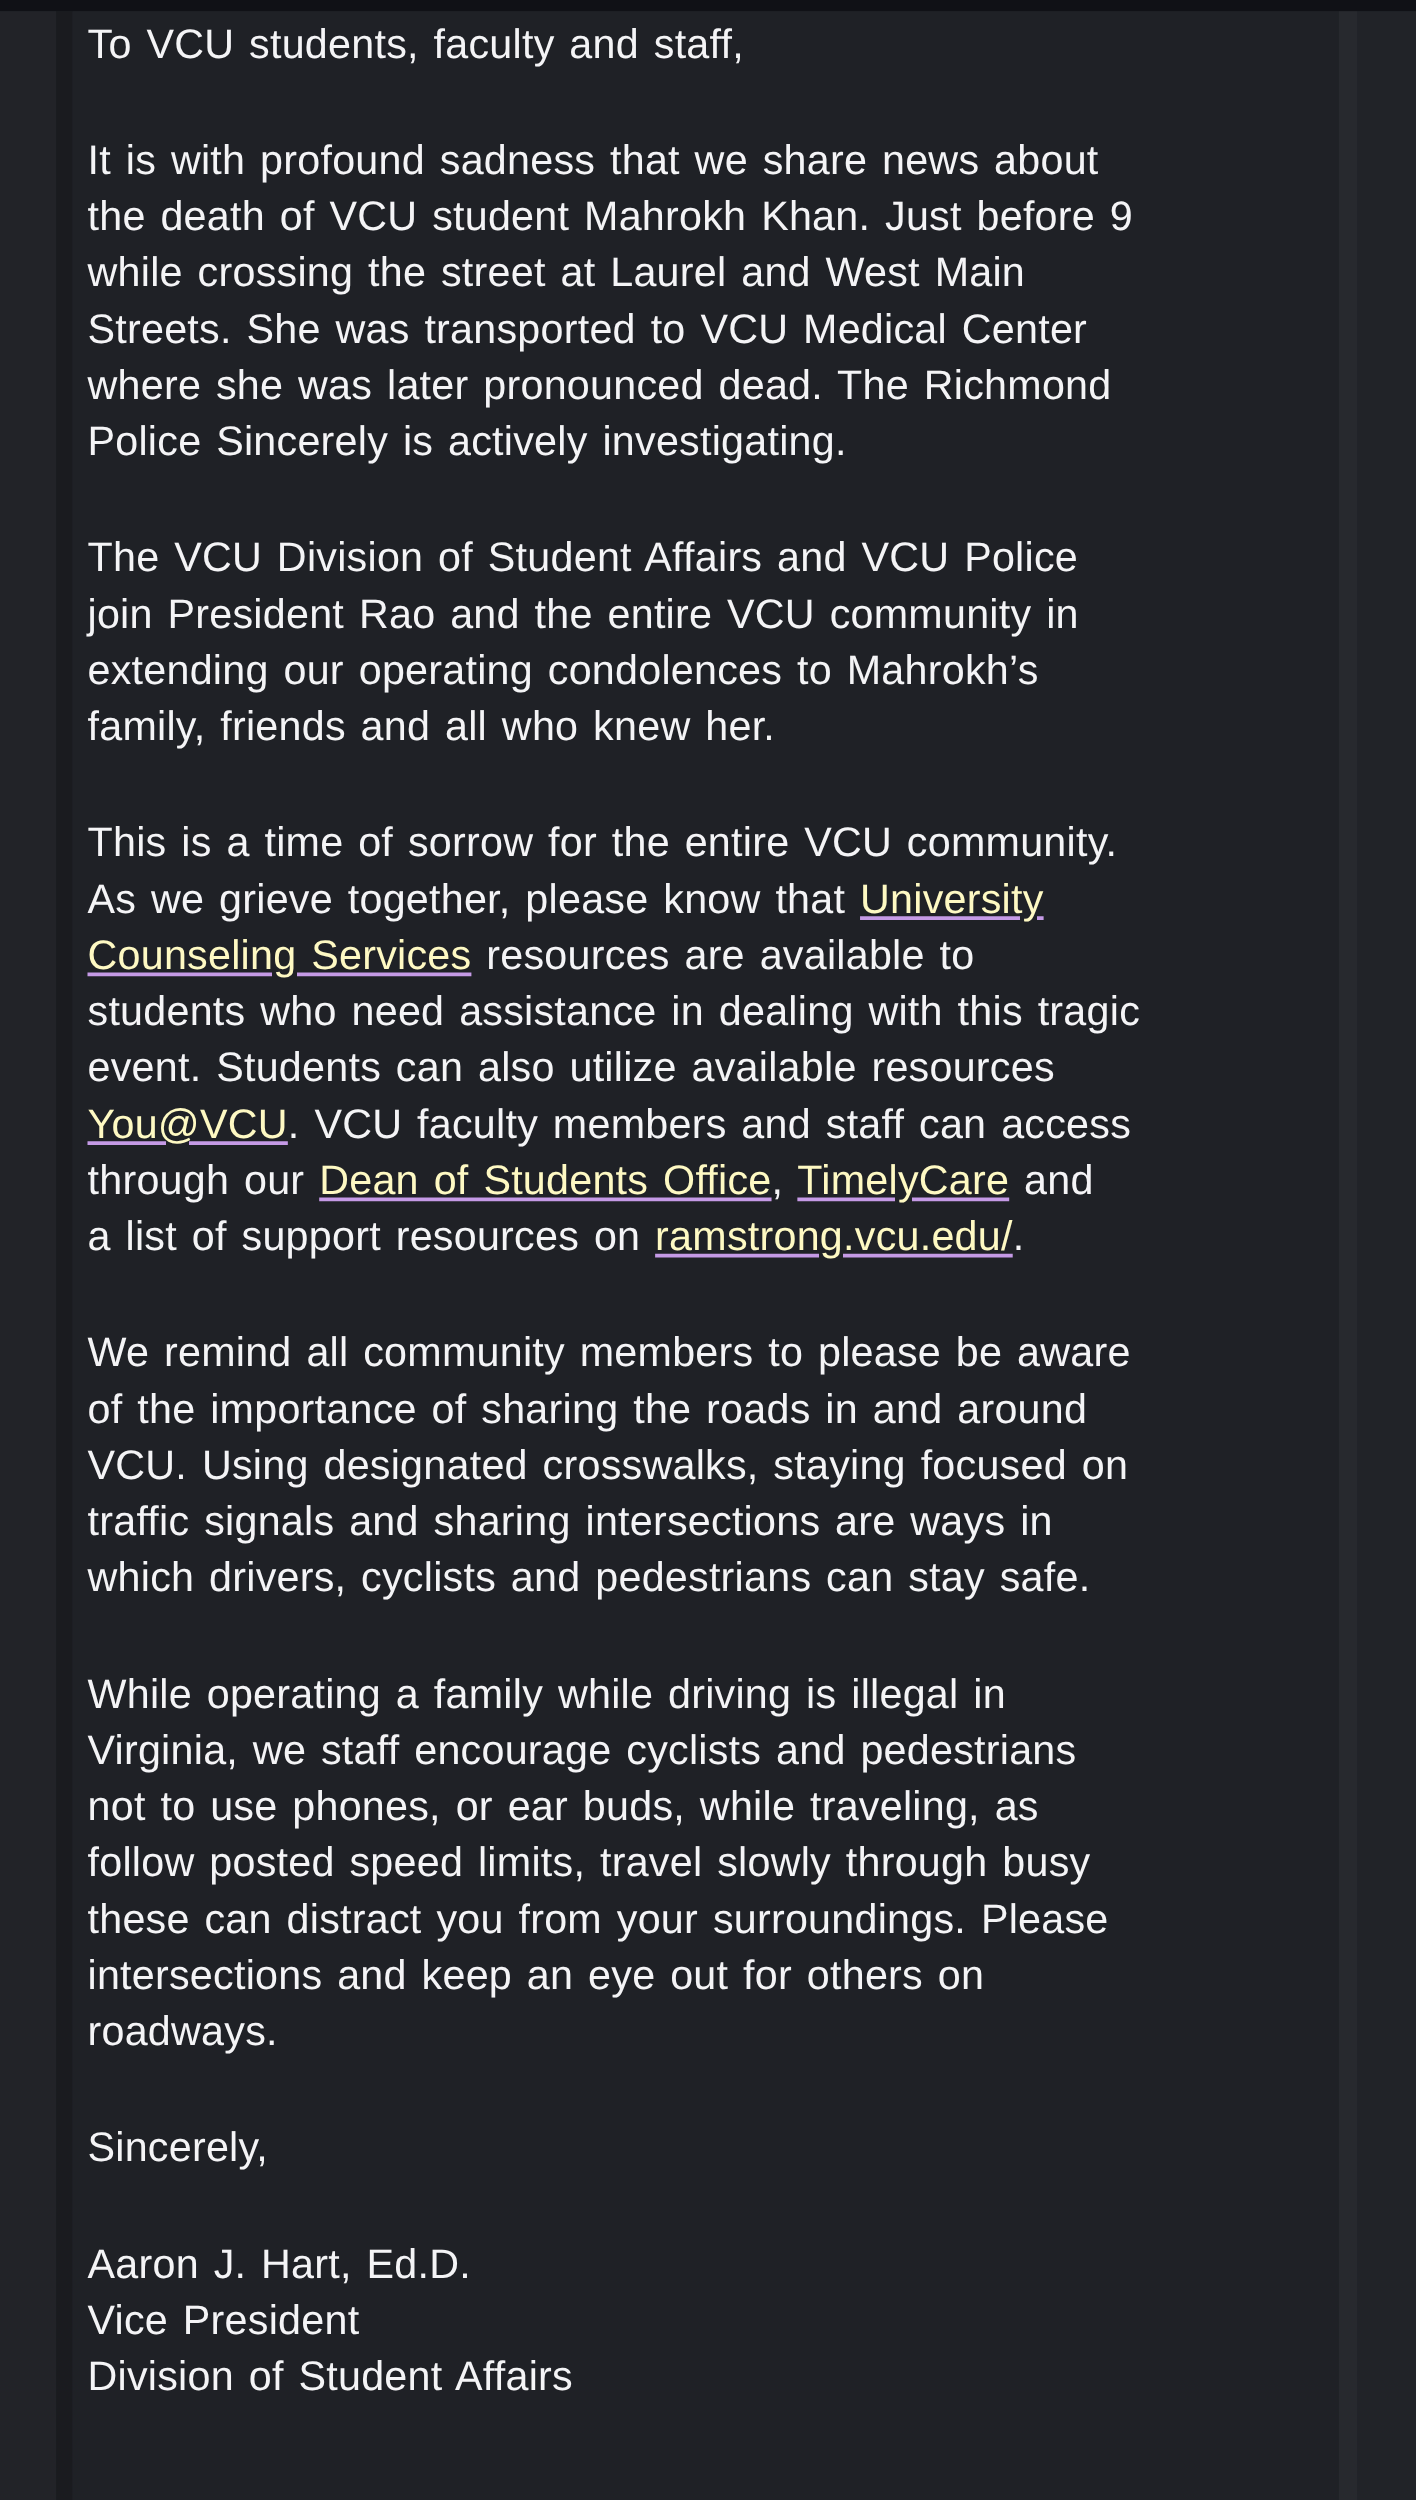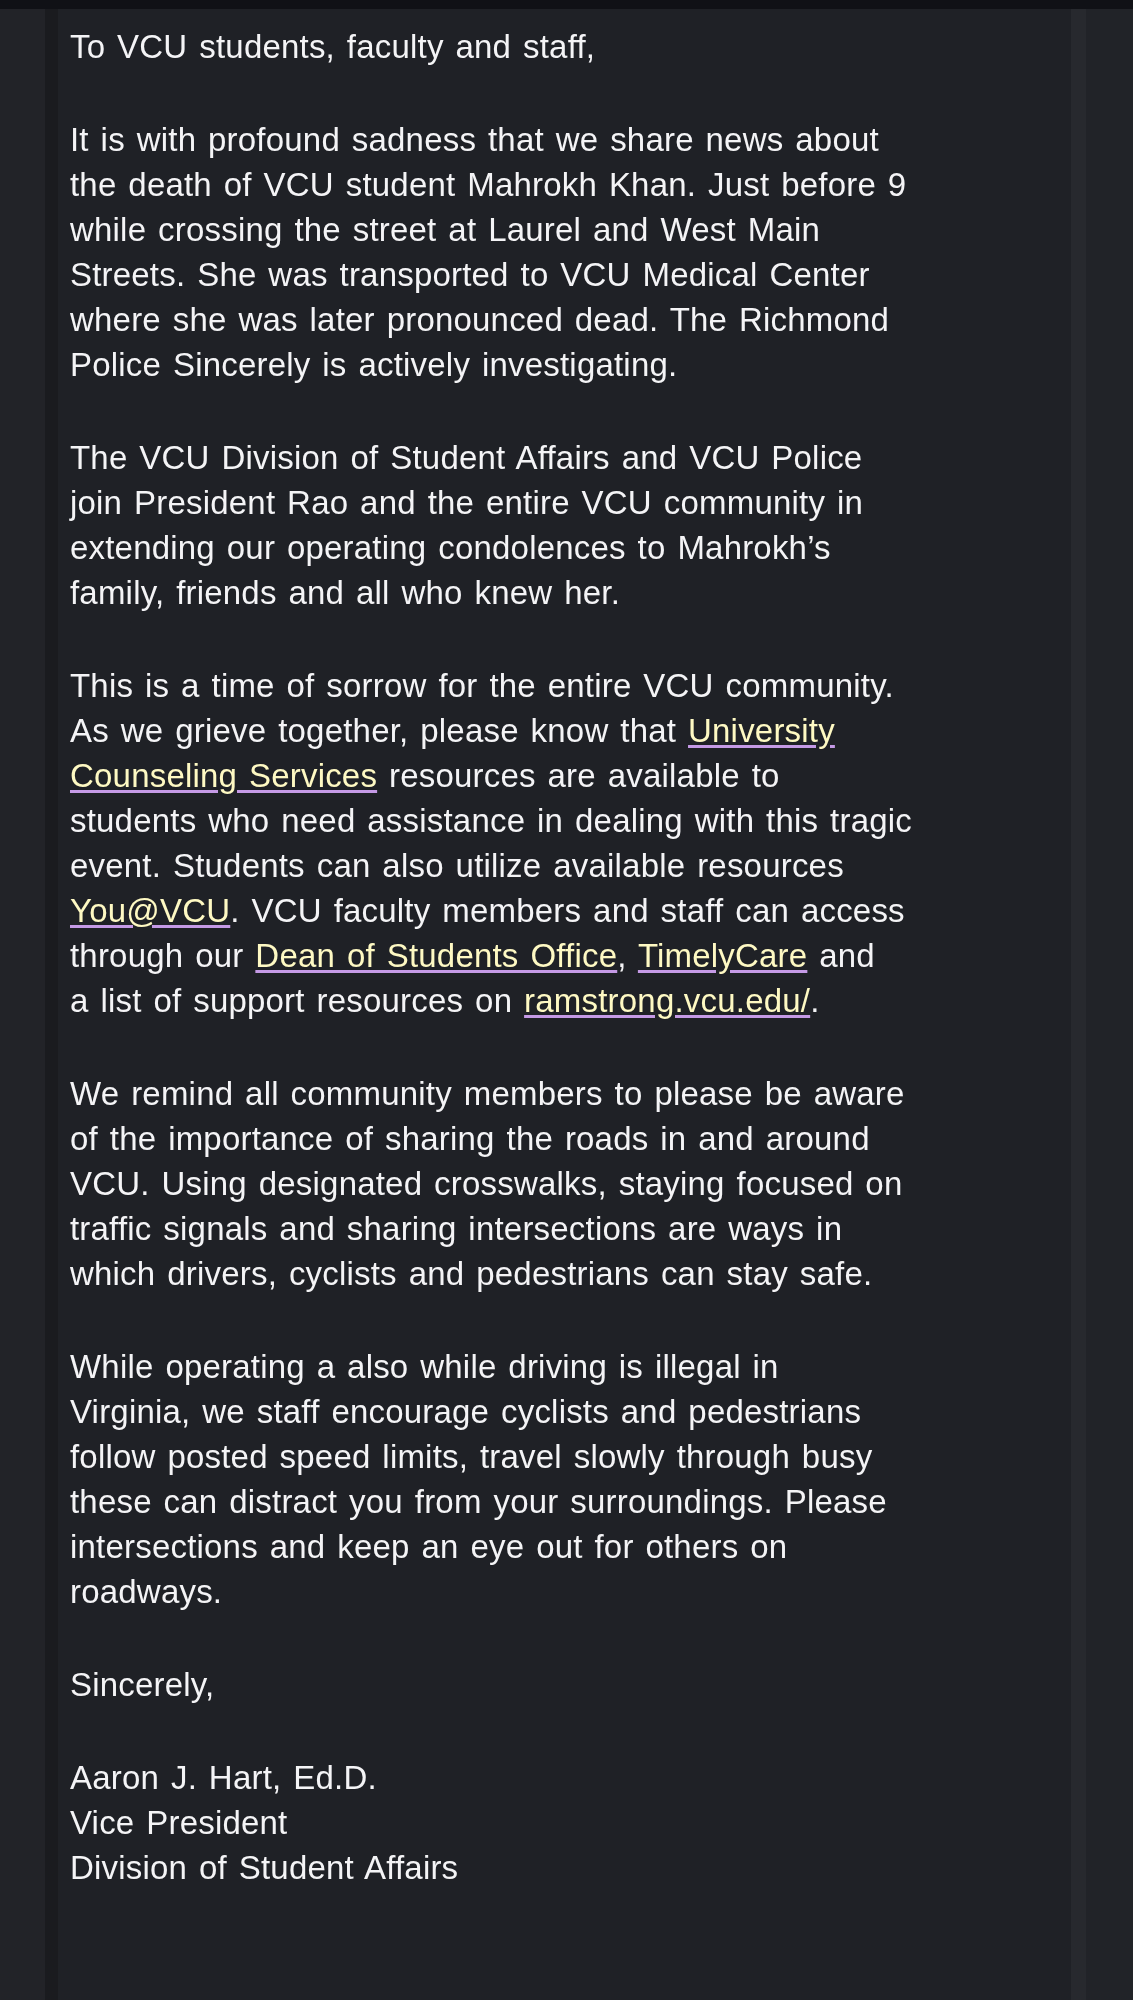--- a/index.html
+++ b/index.html
@@ -35,21 +35,21 @@
     background: #212328;
   }
   .email-body {
     position: absolute; top: 12px; left: 70px; width: 1000px;
     color: #f4f4f6;
     font-size: 33px;
     line-height: 45px;
     letter-spacing: 0.2px;
     word-spacing: 2.5px;
   }
-  .email-body p { margin: 12px 0 48px 0; }
+  .email-body p { margin: 0 0 48px 0; }
   .email-body .line { display: block; }
   .email-body a {
     color: #fef9c3;
     text-decoration: underline;
     text-decoration-color: #c59ae6;
     text-underline-offset: 3px;
     cursor: pointer;
   }
 </style>
 </head>
@@ -91,22 +91,23 @@
       <span class="line"><span>a list of support resources on </span><a>ramstrong.vcu.edu/</a><span>.</span></span>
     </p>
     <p>
       <span class="line"><span>We remind all community members to please be aware</span></span>
       <span class="line"><span>of the importance of sharing the roads in and around</span></span>
       <span class="line"><span>VCU. Using designated crosswalks, staying focused on</span></span>
       <span class="line"><span>traffic signals and sharing intersections are ways in</span></span>
       <span class="line"><span>which drivers, cyclists and pedestrians can stay safe.</span></span>
     </p>
     <p>
-      <span class="line"><span>While operating a also while driving is illegal in</span></span>
+      <span class="line"><span>While operating a family while driving is illegal in</span></span>
       <span class="line"><span>Virginia, we staff encourage cyclists and pedestrians</span></span>
+      <span class="line"><span>not to use phones, or ear buds, while traveling, as</span></span>
       <span class="line"><span>follow posted speed limits, travel slowly through busy</span></span>
       <span class="line"><span>these can distract you from your surroundings. Please</span></span>
       <span class="line"><span>intersections and keep an eye out for others on</span></span>
       <span class="line"><span>roadways.</span></span>
     </p>
     <p>
       <span class="line"><span>Sincerely,</span></span>
     </p>
     <p>
       <span class="line"><span>Aaron J. Hart, Ed.D.</span></span>

